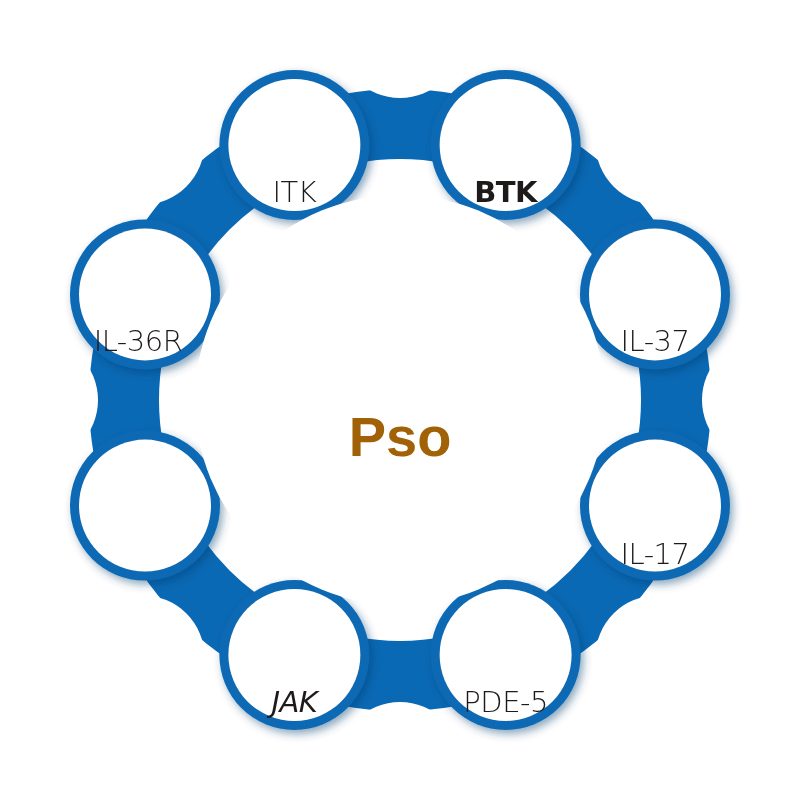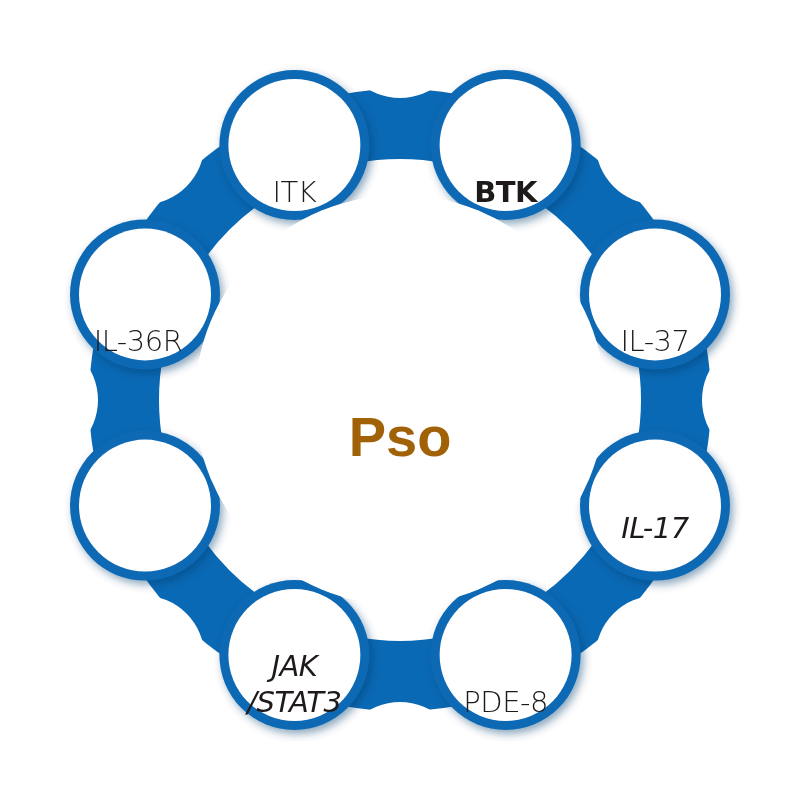--- a/index.html
+++ b/index.html
@@ -87,29 +87,28 @@
   <div id="labels">
     <div class="label" style="left: 229.379px; top: 80.0092px;">
       <span>ITK</span>
     </div>
     <div class="label" style="left: 440.621px; top: 80.0092px; font-weight: bold;">
       <span>BTK</span>
     </div>
     <div class="label" style="left: 589.991px; top: 229.379px;">
       <span>IL-37</span>
     </div>
-    <div class="label" style="left: 589.991px; top: 416px; font-style: italic;">
+    <div class="label" style="left: 589.991px; top: 442px;">
       <span>IL-17</span>
     </div>
     <div class="label" style="left: 440.621px; top: 589.991px;">
-      <span>PDE-8</span>
+      <span>PDE-5</span>
     </div>
     <div class="label" style="left: 229.379px; top: 589.991px; font-style: italic;">
       <span>JAK</span>
-      <span>/STAT3</span>
     </div>
     <div class="label" style="left: 80.0092px; top: 440.621px;">
     </div>
     <div class="label" style="left: 73px; top: 229.379px;">
       <span>IL-36R</span>
     </div>
   </div>
 
   <div class="center-title">Pso</div>
 </div>

